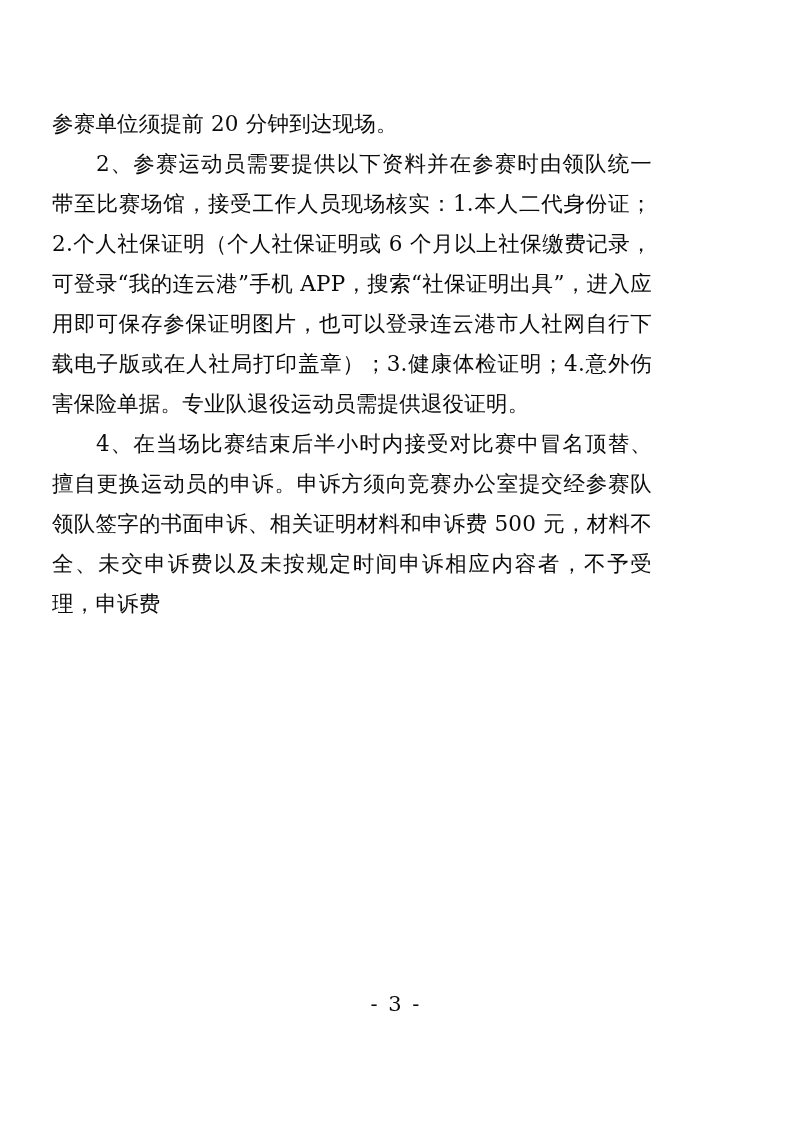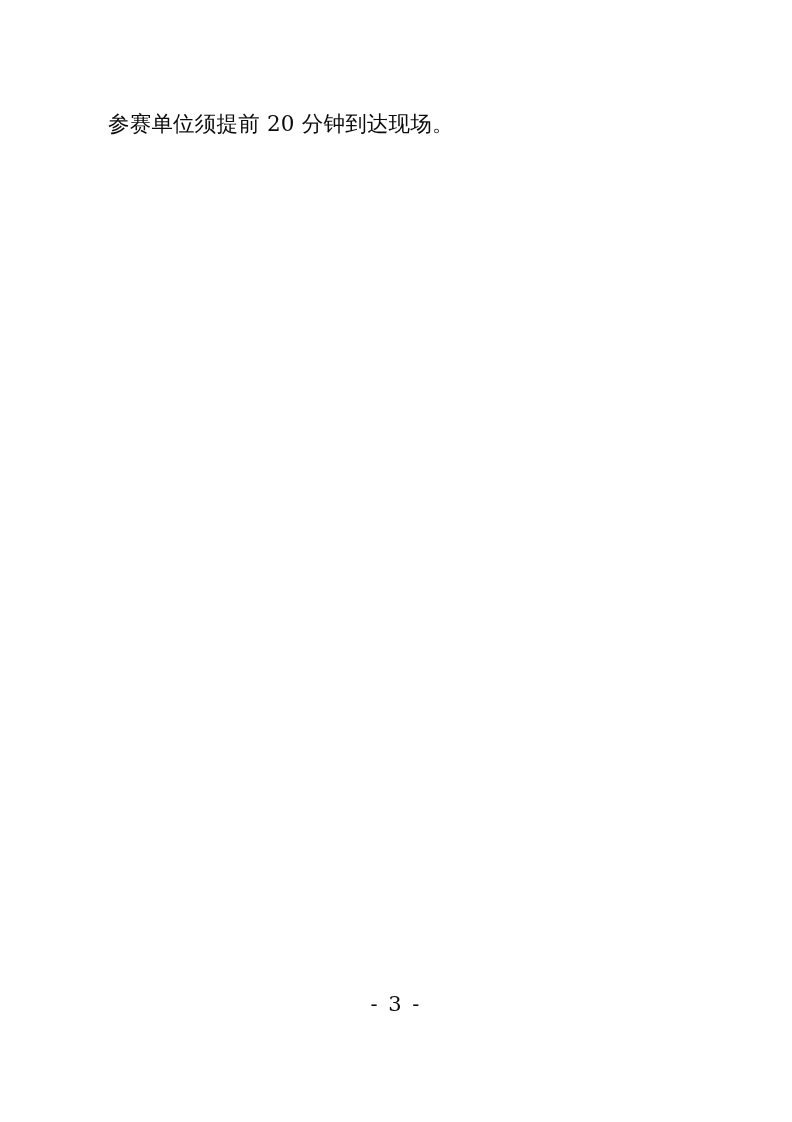--- a/index.html
+++ b/index.html
@@ -15,21 +15,21 @@
     color: #0b0b0b;
     overflow: hidden;
   }
   .page {
     position: absolute;
     top: 0;
     left: 0;
     width: 792px;
     height: 1122px;
     box-sizing: border-box;
-    padding: 104px 92px 0 108px;
+    padding: 104px 92px 0 52px;
   }
   .doc-body {
     width: 600px;
   }
   p.para {
     margin: 0;
     font-size: 21.5px;
     line-height: 40px;
     text-align: justify;
     text-justify: inter-ideograph;
@@ -51,15 +51,17 @@
     color: #0b0b0b;
     letter-spacing: 2px;
   }
 </style>
 </head>
 <body>
 
 <div class="page">
   <div class="doc-body">
     <p class="para">参赛单位须提前 20 分钟到达现场。</p>
+    <p class="para indent">2、参赛运动员需要提供以下资料并在参赛时由领队统一带至比赛场馆，接受工作人员现场核实：1.本人二代身份证；2.个人社保证明（个人社保证明或 6 个月以上社保缴费记录，可登录“我的连云港”手机 APP，搜索“社保证明出具”，进入应用即可保存参保证明图片，也可以登录连云港市人社网自行下载电子版或在人社局打印盖章）；3.健康体检证明；4.意外伤害保险单据。专业队退役运动员需提供退役证明。</p>
+    <p class="para indent">4、在当场比赛结束后半小时内接受对比赛中冒名顶替、擅自更换运动员的申诉。申诉方须向竞赛办公室提交经参赛队领队签字的书面申诉、相关证明材料和申诉费 500 元，材料不全、未交申诉费以及未按规定时间申诉相应内容者，不予受理，申诉费</p>
   </div>
   <div class="page-number">- 3 -</div>
 </div>
 
 </body></html>

